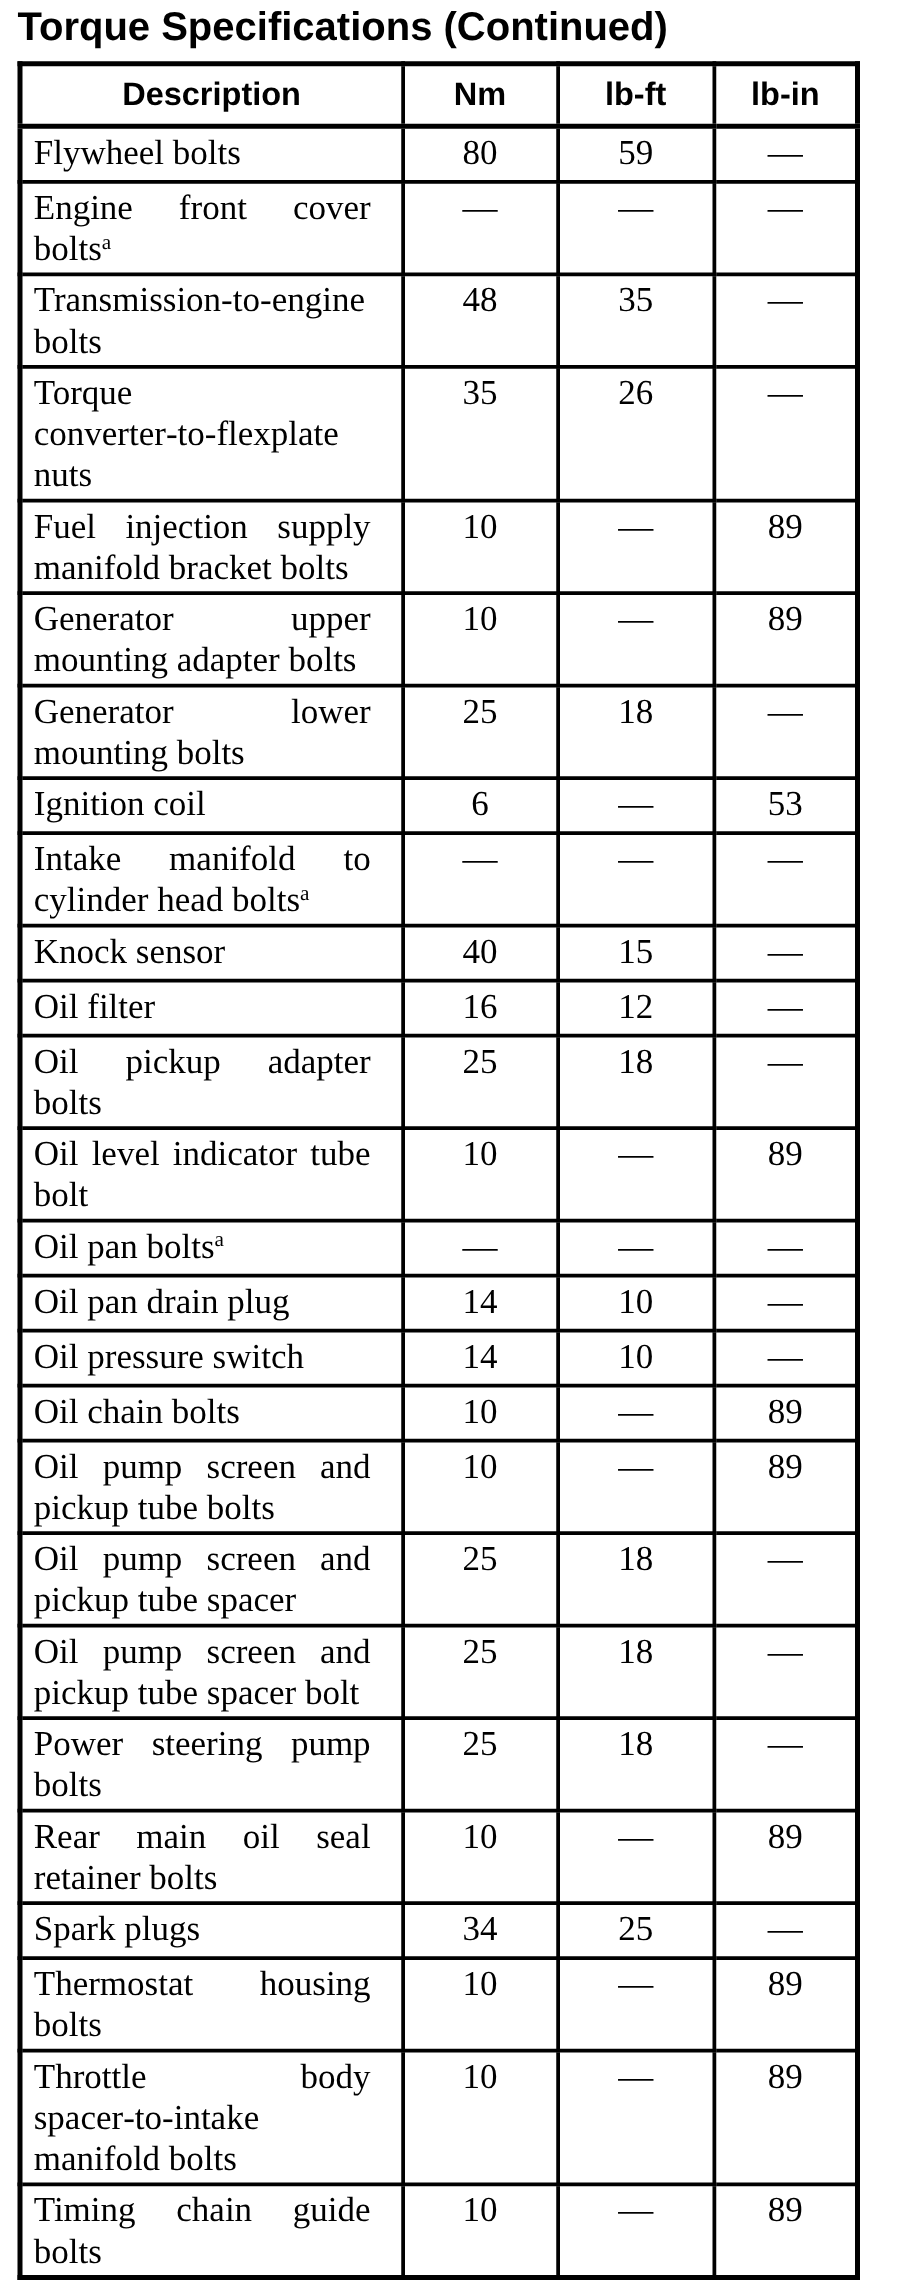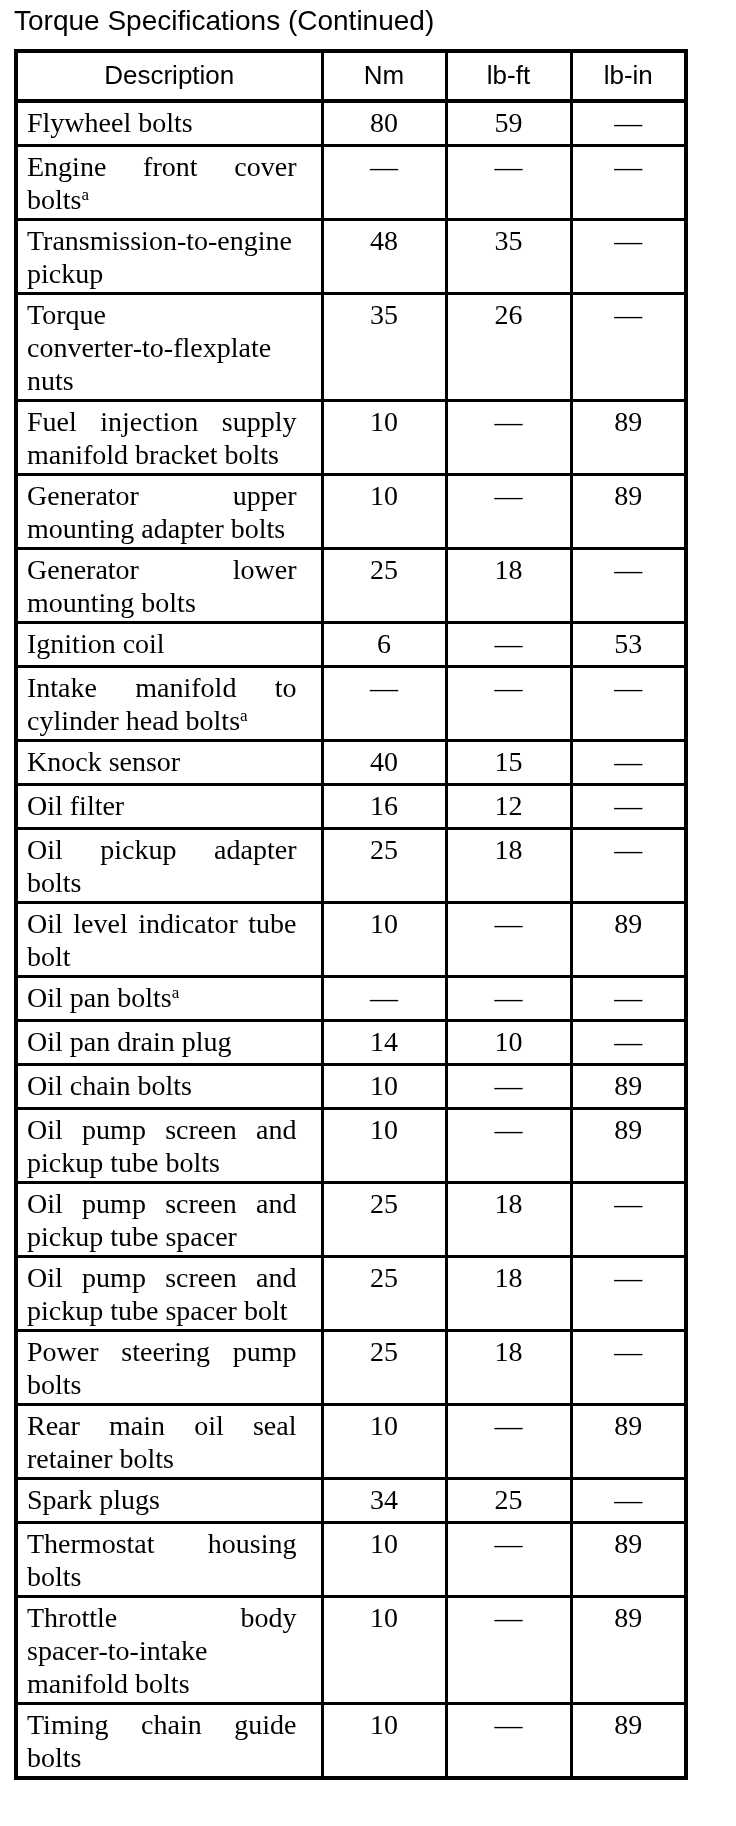--- a/index.html
+++ b/index.html
@@ -10,34 +10,34 @@
   }
   body {
     width: 736px;
     font-family: "Liberation Serif", serif;
   }
   .page {
     padding: 6px 0 0 14px;
   }
   .page-title {
     font-family: "Liberation Sans", sans-serif;
-    font-weight: normal;
-    font-size: 28px;
+    font-weight: bold;
+    font-size: 32px;
     line-height: 30px;
     margin: 0 0 13px 0;
   }
   table.spec-table {
     border-collapse: collapse;
     table-layout: fixed;
     width: 670px;
     border: 4px solid #000;
   }
   .spec-table th {
     font-family: "Liberation Sans", sans-serif;
-    font-weight: normal;
+    font-weight: bold;
     font-size: 26px;
     text-align: center;
     vertical-align: middle;
     border: 3px solid #000;
     border-bottom: 4px solid #000;
     padding: 7px 0 8px 0;
   }
   .spec-table td {
     border: 3px solid #000;
     vertical-align: top;
@@ -89,21 +89,21 @@
   </tr>
 
   <tr>
     <td class="desc-cell"><span>Engine front cover bolts</span><sup class="footnote-sup">a</sup></td>
     <td class="num-cell">—</td>
     <td class="num-cell">—</td>
     <td class="num-cell">—</td>
   </tr>
 
   <tr>
-    <td class="desc-cell"><span>Transmission‑to‑engine pickup</span></td>
+    <td class="desc-cell"><span>Transmission‑to‑engine bolts</span></td>
     <td class="num-cell">48</td>
     <td class="num-cell">35</td>
     <td class="num-cell">—</td>
   </tr>
 
   <tr>
     <td class="desc-cell"><span>Torque converter‑to‑flexplate nuts</span></td>
     <td class="num-cell">35</td>
     <td class="num-cell">26</td>
     <td class="num-cell">—</td>
@@ -179,20 +179,26 @@
     <td class="num-cell">—</td>
   </tr>
 
   <tr>
     <td class="desc-cell"><span>Oil pan drain plug</span></td>
     <td class="num-cell">14</td>
     <td class="num-cell">10</td>
     <td class="num-cell">—</td>
   </tr>
 
+  <tr>
+    <td class="desc-cell"><span>Oil pressure switch</span></td>
+    <td class="num-cell">14</td>
+    <td class="num-cell">10</td>
+    <td class="num-cell">—</td>
+  </tr>
 
   <tr>
     <td class="desc-cell"><span>Oil chain bolts</span></td>
     <td class="num-cell">10</td>
     <td class="num-cell">—</td>
     <td class="num-cell">89</td>
   </tr>
 
   <tr>
     <td class="desc-cell"><span>Oil pump screen and pickup tube bolts</span></td>

